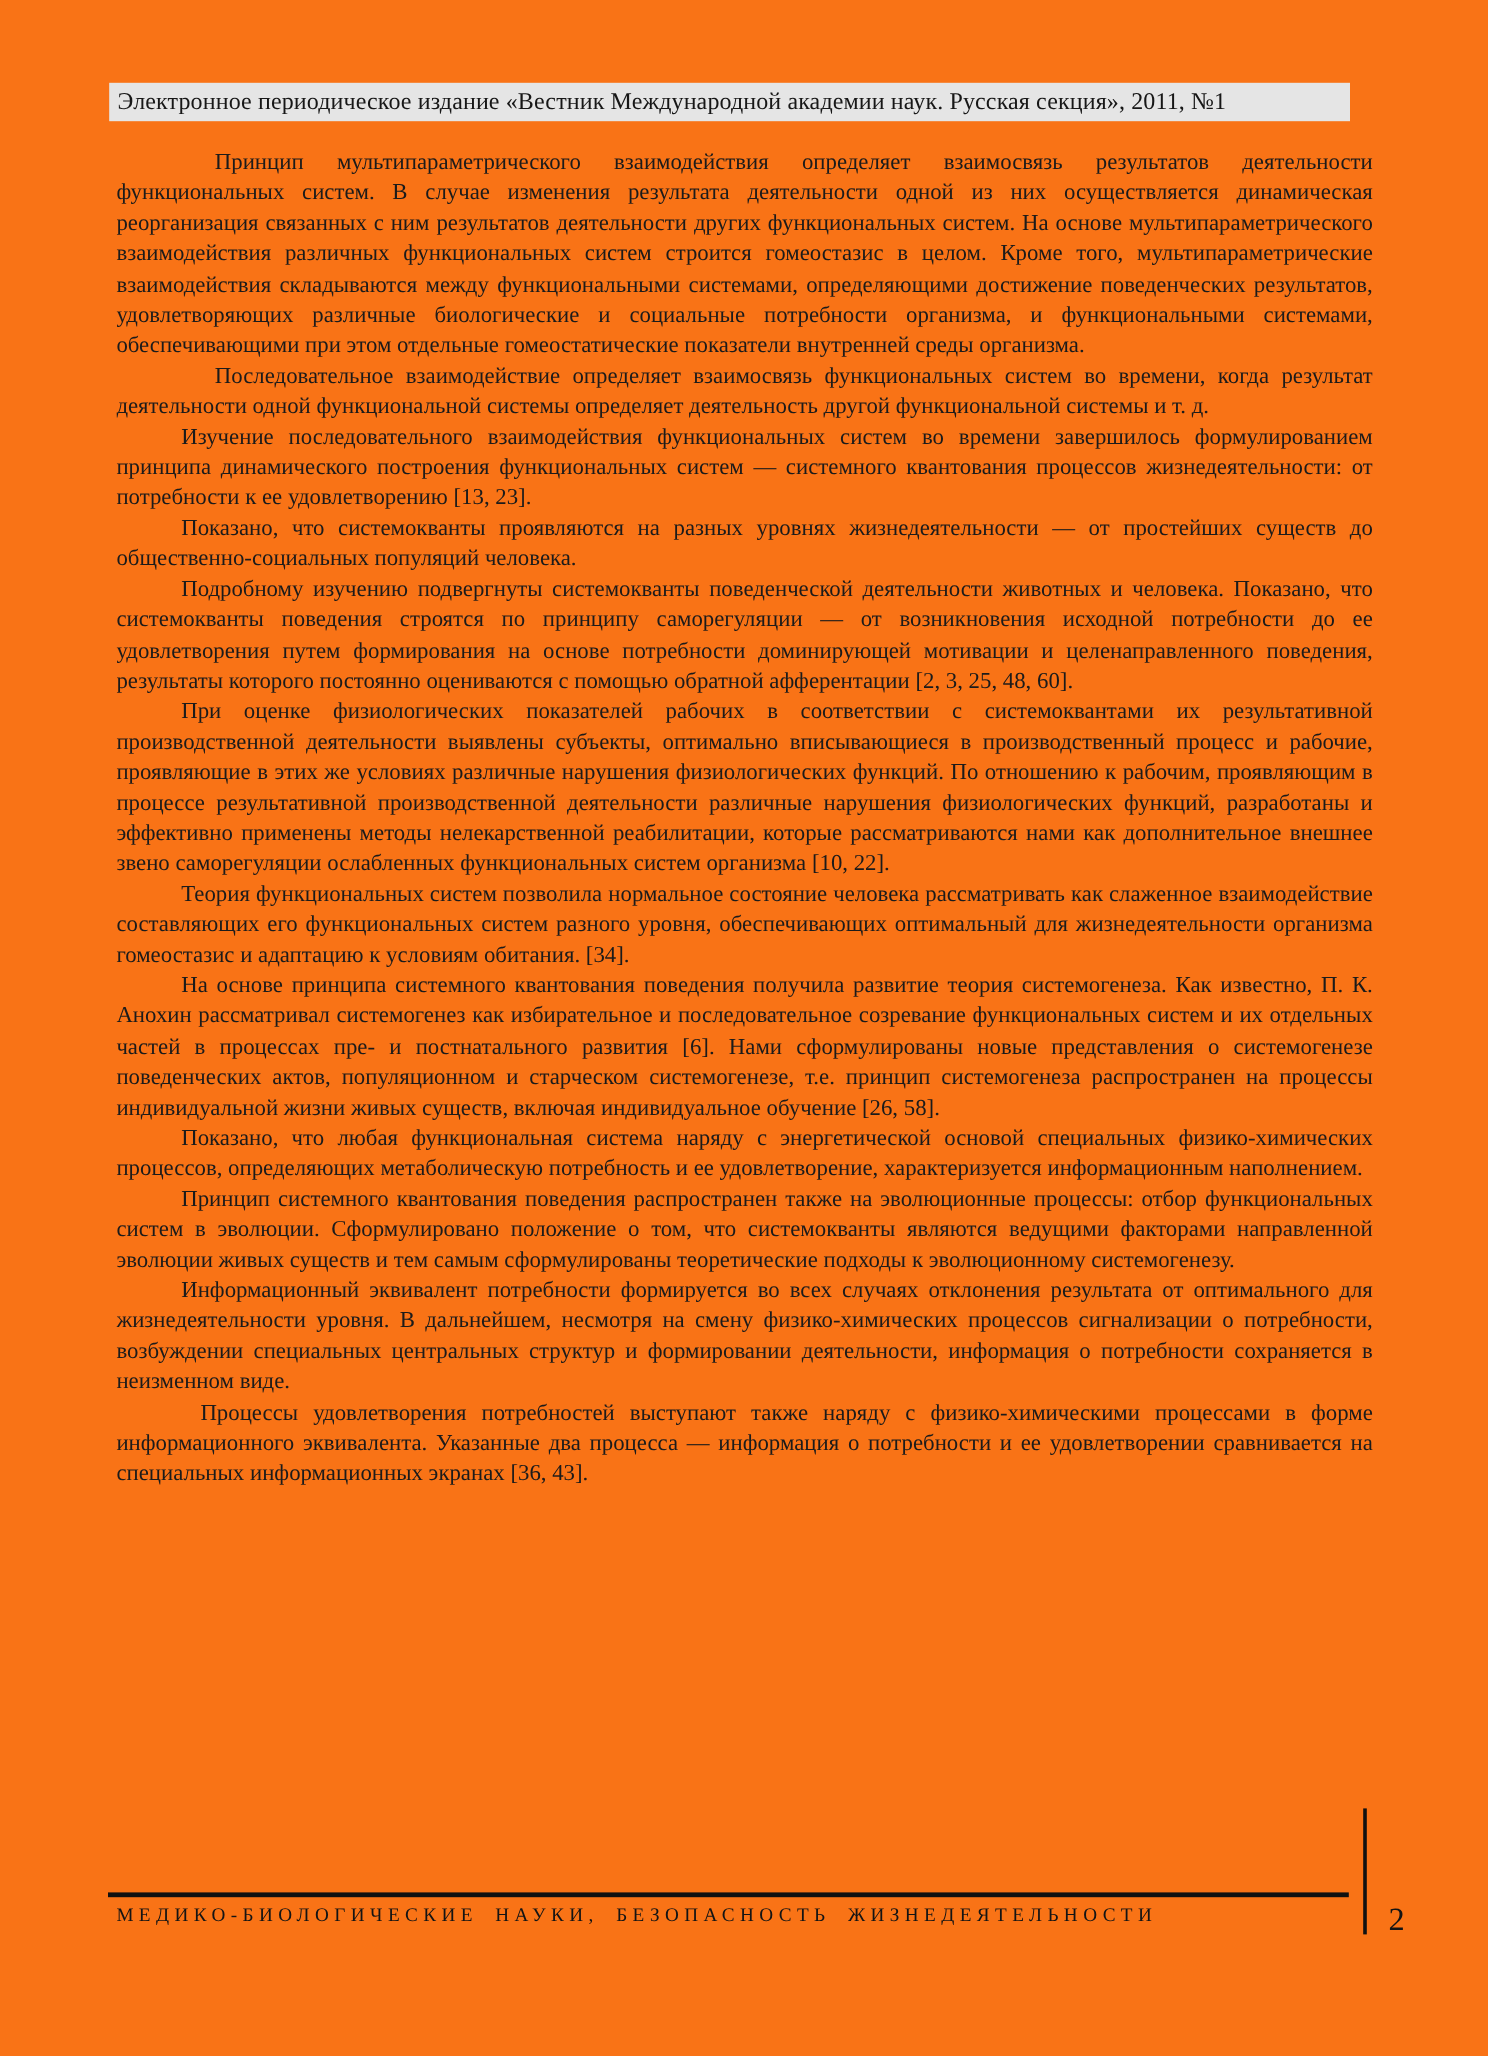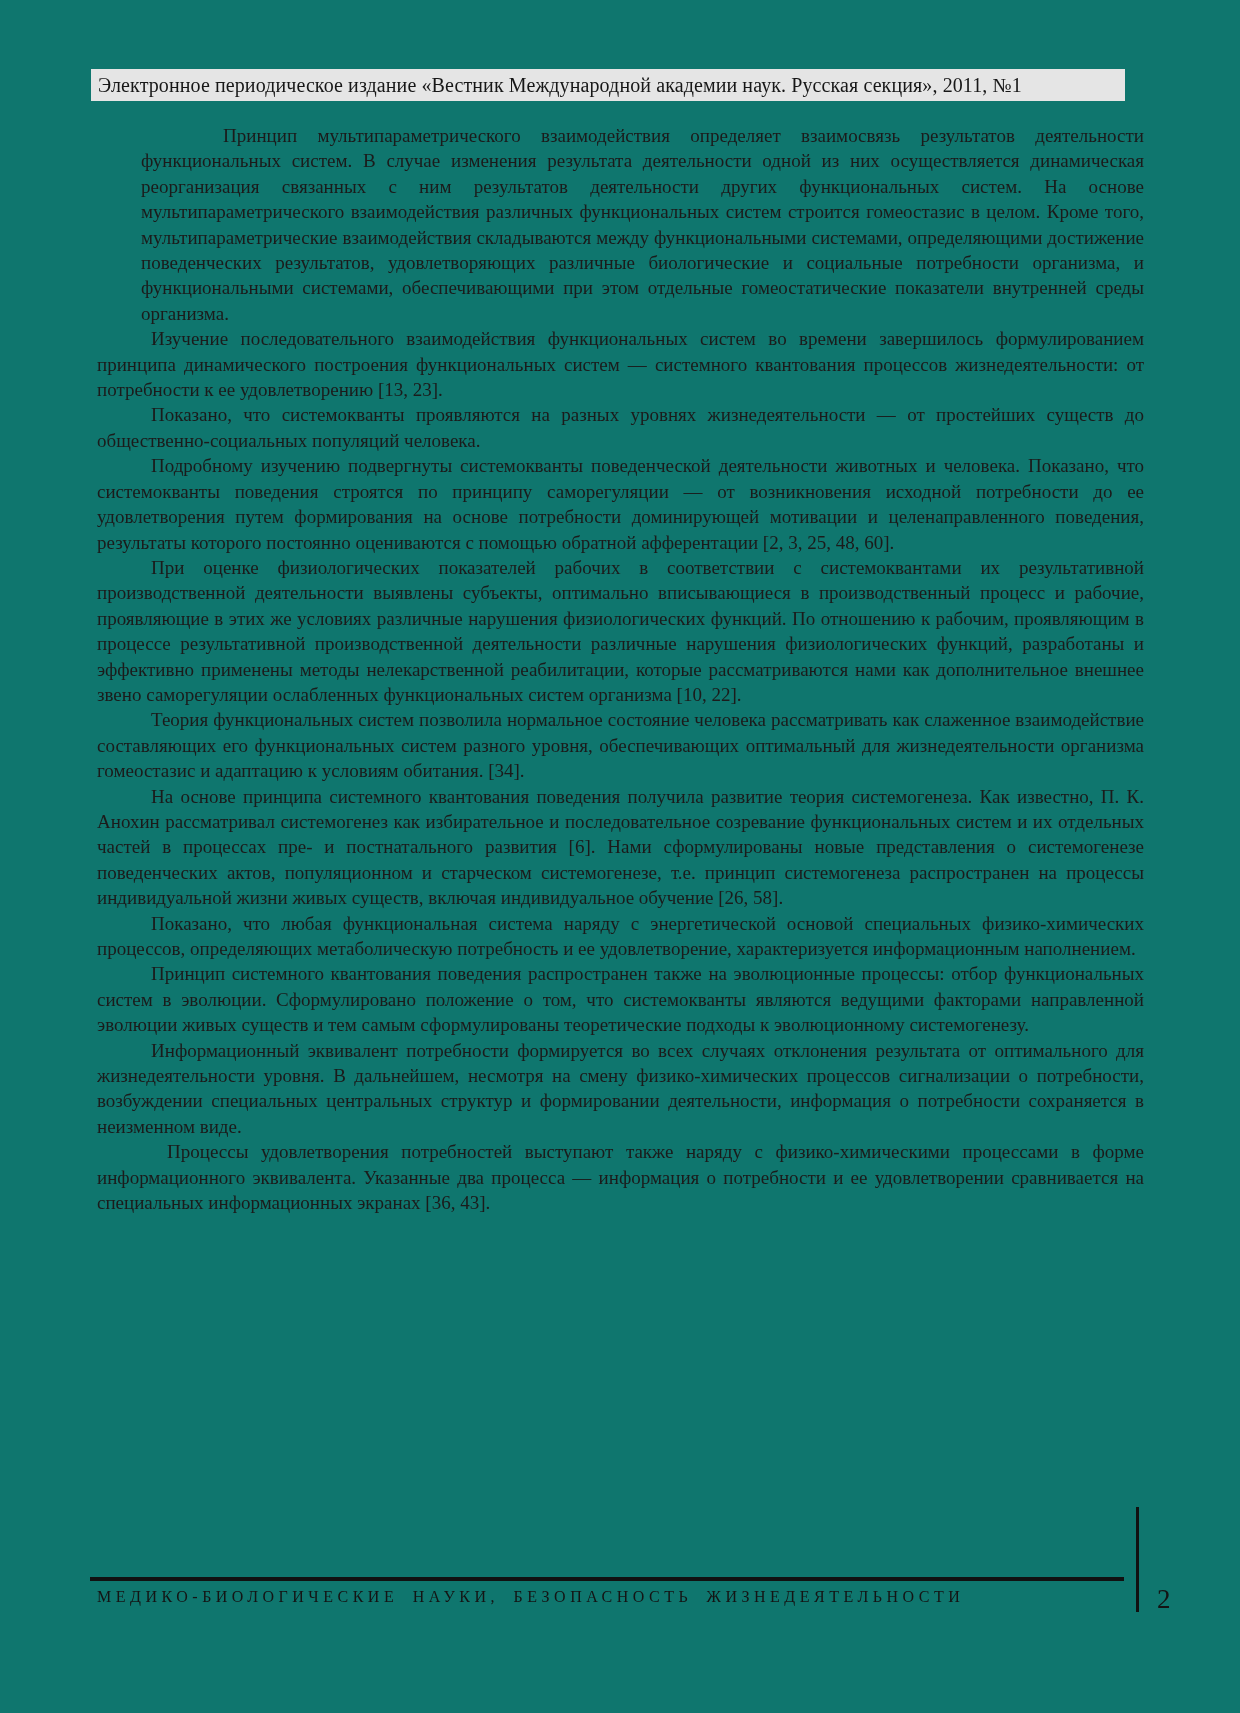--- a/index.html
+++ b/index.html
@@ -8,21 +8,21 @@
     height: 1713px;
     background: #ffffff;
     font-family: "Liberation Serif", "DejaVu Serif", serif;
     color: #1b1b1b;
     position: relative;
     overflow: hidden;
   }
   .page {
     position: absolute;
     inset: 0;
-    background: #0f766e;
+    background: #f97316;
   }
   .journal-header {
     position: absolute;
     left: 91px;
     top: 69px;
     width: 1034px;
     height: 32px;
     background: #e5e5e5;
     display: flex;
     align-items: center;
@@ -42,21 +42,21 @@
     height: 1450px;
     overflow: hidden;
     font-size: 19px;
     line-height: 25.4px;
     text-align: justify;
     color: #1b1b1b;
     hyphens: auto;
     -webkit-hyphens: auto;
   }
   .para { margin: 0; text-indent: 54px; }
-  .para.large { text-indent: 82px; margin-left: 44px; }
+  .para.large { text-indent: 82px; }
   .para.medium { text-indent: 70px; }
   .footer-rule {
     position: absolute;
     left: 90px;
     top: 1577px;
     width: 1034px;
     height: 4px;
     background: #111111;
   }
   .page-divider {
@@ -90,20 +90,21 @@
 <body>
 
 <div class="page">
 
   <div class="journal-header">
     <span class="hdr-text">Электронное периодическое издание «Вестник Международной академии наук. Русская секция», 2011, №1</span>
   </div>
 
   <div class="article-body">
       <p class="para large">Принцип мультипараметрического взаимодействия определяет взаимосвязь результатов деятельности функциональных систем. В случае изменения результата деятельности одной из них осуществляется динамическая реорганизация связанных с ним результатов деятельности других функциональных систем. На основе мультипараметрического взаимодействия различных функциональных систем строится гомеостазис в целом. Кроме того, мультипараметрические взаимодействия складываются между функциональными системами, определяющими достижение поведенческих результатов, удовлетворяющих различные биологические и социальные потребности организма, и функциональными системами, обеспечивающими при этом отдельные гомеостатические показатели внутренней среды организма.</p>
+      <p class="para large">Последовательное взаимодействие определяет взаимосвязь функциональных систем во времени, когда результат деятельности одной функциональной системы определяет деятельность другой функциональной системы и т. д.</p>
       <p class="para normal">Изучение последовательного взаимодействия функциональных систем во времени завершилось формулированием принципа динамического построения функциональных систем — системного квантования процессов жизнедеятельности: от потребности к ее удовлетворению [13, 23].</p>
       <p class="para normal">Показано, что системокванты проявляются на разных уровнях жизнедеятельности — от простейших существ до общественно-социальных популяций человека.</p>
       <p class="para normal">Подробному изучению подвергнуты системокванты поведенческой деятельности животных и человека. Показано, что системокванты поведения строятся по принципу саморегуляции — от возникновения исходной потребности до ее удовлетворения путем формирования на основе потребности доминирующей мотивации и целенаправленного поведения, результаты которого постоянно оцениваются с помощью обратной афферентации [2, 3, 25, 48, 60].</p>
       <p class="para normal">При оценке физиологических показателей рабочих в соответствии с системоквантами их результативной производственной деятельности выявлены субъекты, оптимально вписывающиеся в производственный процесс и рабочие, проявляющие в этих же условиях различные нарушения физиологических функций. По отношению к рабочим, проявляющим в процессе результативной производственной деятельности различные нарушения физиологических функций, разработаны и эффективно применены методы нелекарственной реабилитации, которые рассматриваются нами как дополнительное внешнее звено саморегуляции ослабленных функциональных систем организма [10, 22].</p>
       <p class="para normal">Теория функциональных систем позволила нормальное состояние человека рассматривать как слаженное взаимодействие составляющих его функциональных систем разного уровня, обеспечивающих оптимальный для жизнедеятельности организма гомеостазис и адаптацию к условиям обитания. [34].</p>
       <p class="para normal">На основе принципа системного квантования поведения получила развитие теория системогенеза. Как известно, П. К. Анохин рассматривал системогенез как избирательное и последовательное созревание функциональных систем и их отдельных частей в процессах пре- и постнатального развития [6]. Нами сформулированы новые представления о системогенезе поведенческих актов, популяционном и старческом системогенезе, т.е. принцип системогенеза распространен на процессы индивидуальной жизни живых существ, включая индивидуальное обучение [26, 58].</p>
       <p class="para normal">Показано, что любая функциональная система наряду с энергетической основой специальных физико-химических процессов, определяющих метаболическую потребность и ее удовлетворение, характеризуется информационным наполнением.</p>
       <p class="para normal">Принцип системного квантования поведения распространен также на эволюционные процессы: отбор функциональных систем в эволюции. Сформулировано положение о том, что системокванты являются ведущими факторами направленной эволюции живых существ и тем самым сформулированы теоретические подходы к эволюционному системогенезу.</p>
       <p class="para normal">Информационный эквивалент потребности формируется во всех случаях отклонения результата от оптимального для жизнедеятельности уровня. В дальнейшем, несмотря на смену физико-химических процессов сигнализации о потребности, возбуждении специальных центральных структур и формировании деятельности, информация о потребности сохраняется в неизменном виде.</p>
       <p class="para medium">Процессы удовлетворения потребностей выступают также наряду с физико-химическими процессами в форме информационного эквивалента. Указанные два процесса — информация о потребности и ее удовлетворении сравнивается на специальных информационных экранах [36, 43].</p>

